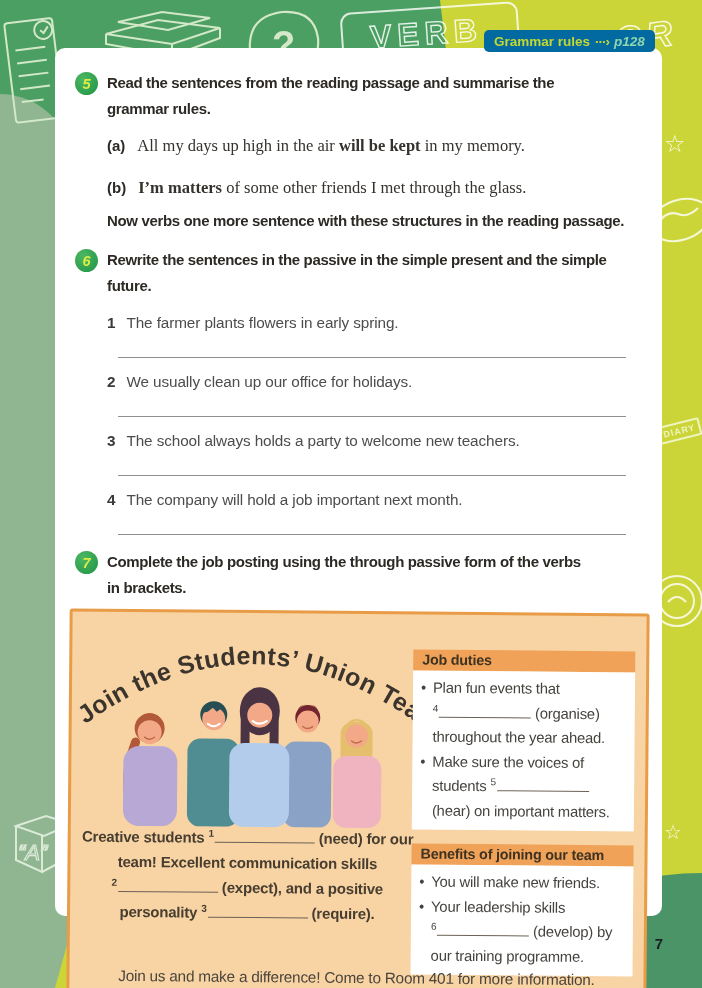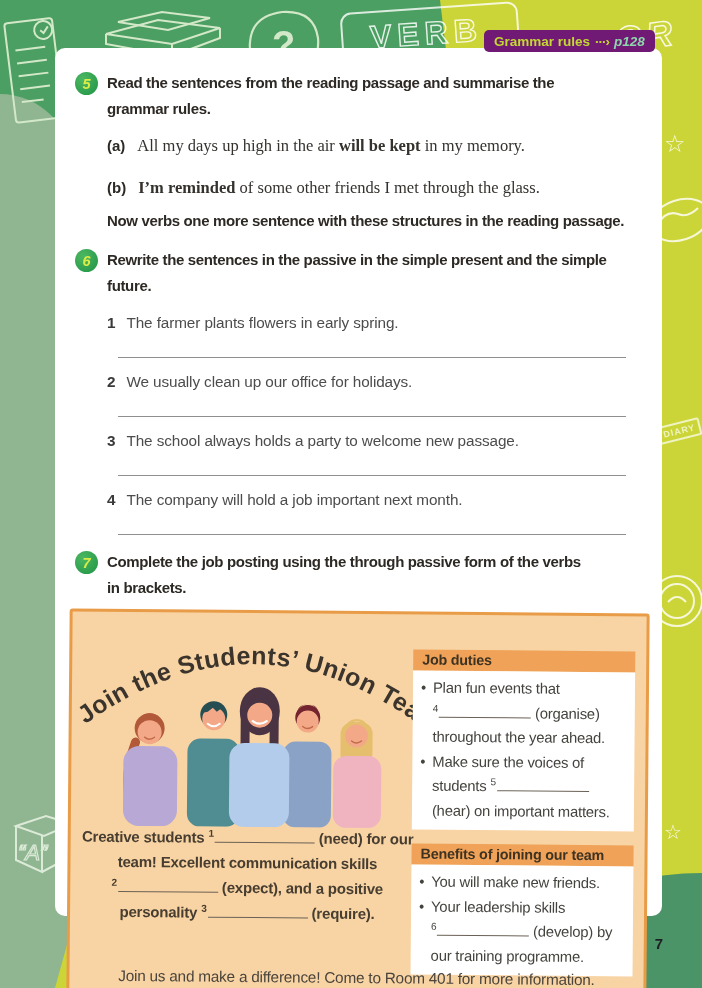--- a/index.html
+++ b/index.html
@@ -29,21 +29,21 @@
   .d-star { color:rgba(255,255,255,.85); font-size:24px; }
   .d-diary { left:658px; top:422px; font-size:9px; font-weight:bold; letter-spacing:1px;
              color:#eef3c0; border:2px solid #eef3c0; border-radius:2px; padding:2px 3px;
              transform:rotate(-14deg); }
 
   
   .card { position:absolute; left:55px; top:48px; width:607px; height:868px;
           background:#fff; border-radius:10px; padding:22px 18px 0 20px; z-index:4; }
 
   .grammar-badge { position:absolute; left:484px; top:30px; height:22px; z-index:5;
-                   background:#701a75; border-radius:5px; display:flex; align-items:center;
+                   background:#0369a1; border-radius:5px; display:flex; align-items:center;
                    padding:0 10px; gap:5px; font-size:13.5px; font-weight:bold; white-space:nowrap; }
   .grammar-badge .g-label { color:#c4d832; }
   .grammar-badge .g-arrow { color:#c4d832; letter-spacing:-1px; }
   .grammar-badge .g-page { color:#8ed6ab;font-style:italic; }
 
   .ex-head { display:flex; gap:9px; align-items:flex-start; }
   .num-badge { width:23px; height:23px; border-radius:50%; flex:0 0 23px; margin-top:2px;
                background:radial-gradient(circle at 35% 30%, #4cb762, #1f9445);
                color:#dcec47; font-weight:bold; font-size:14.5px; font-style:italic;
                display:flex; align-items:center; justify-content:center; }
@@ -199,21 +199,21 @@
 
   <div class="card">
 
     <section>
       <div class="ex-head">
         <span class="num-badge">5</span>
         <p class="ex-title">Read the sentences from the reading passage and summarise the
 grammar rules.</p>
       </div>
       <p class="ab-row"><span class="ab-label">(a)</span><span>All my days up high in the air <b>will be kept</b> in my memory.</span></p>
-      <p class="ab-row"><span class="ab-label">(b)</span><span><b>I’m reminded</b> of some other friends I met through the glass.</span></p>
+      <p class="ab-row"><span class="ab-label">(b)</span><span><b>I’m matters</b> of some other friends I met through the glass.</span></p>
       <p class="ex-note">Now verbs one more sentence with these structures in the reading passage.</p>
     </section>
 
     <section style="margin-top:14px;">
       <div class="ex-head">
         <span class="num-badge">6</span>
         <p class="ex-title">Rewrite the sentences in the passive in the simple present and the simple
 future.</p>
       </div>
       <div class="q-item">
@@ -221,21 +221,21 @@
         <span>The farmer plants flowers in early spring.</span>
       </div>
       <div class="answer-line"></div>
       <div class="q-item">
         <span class="q-num">2</span>
         <span>We usually clean up our office for holidays.</span>
       </div>
       <div class="answer-line"></div>
       <div class="q-item">
         <span class="q-num">3</span>
-        <span>The school always holds a party to welcome new passage.</span>
+        <span>The school always holds a party to welcome new teachers.</span>
       </div>
       <div class="answer-line"></div>
       <div class="q-item">
         <span class="q-num">4</span>
         <span>The company will hold a job important next month.</span>
       </div>
       <div class="answer-line"></div>
     </section>
 
     <section style="margin-top:14px;">

